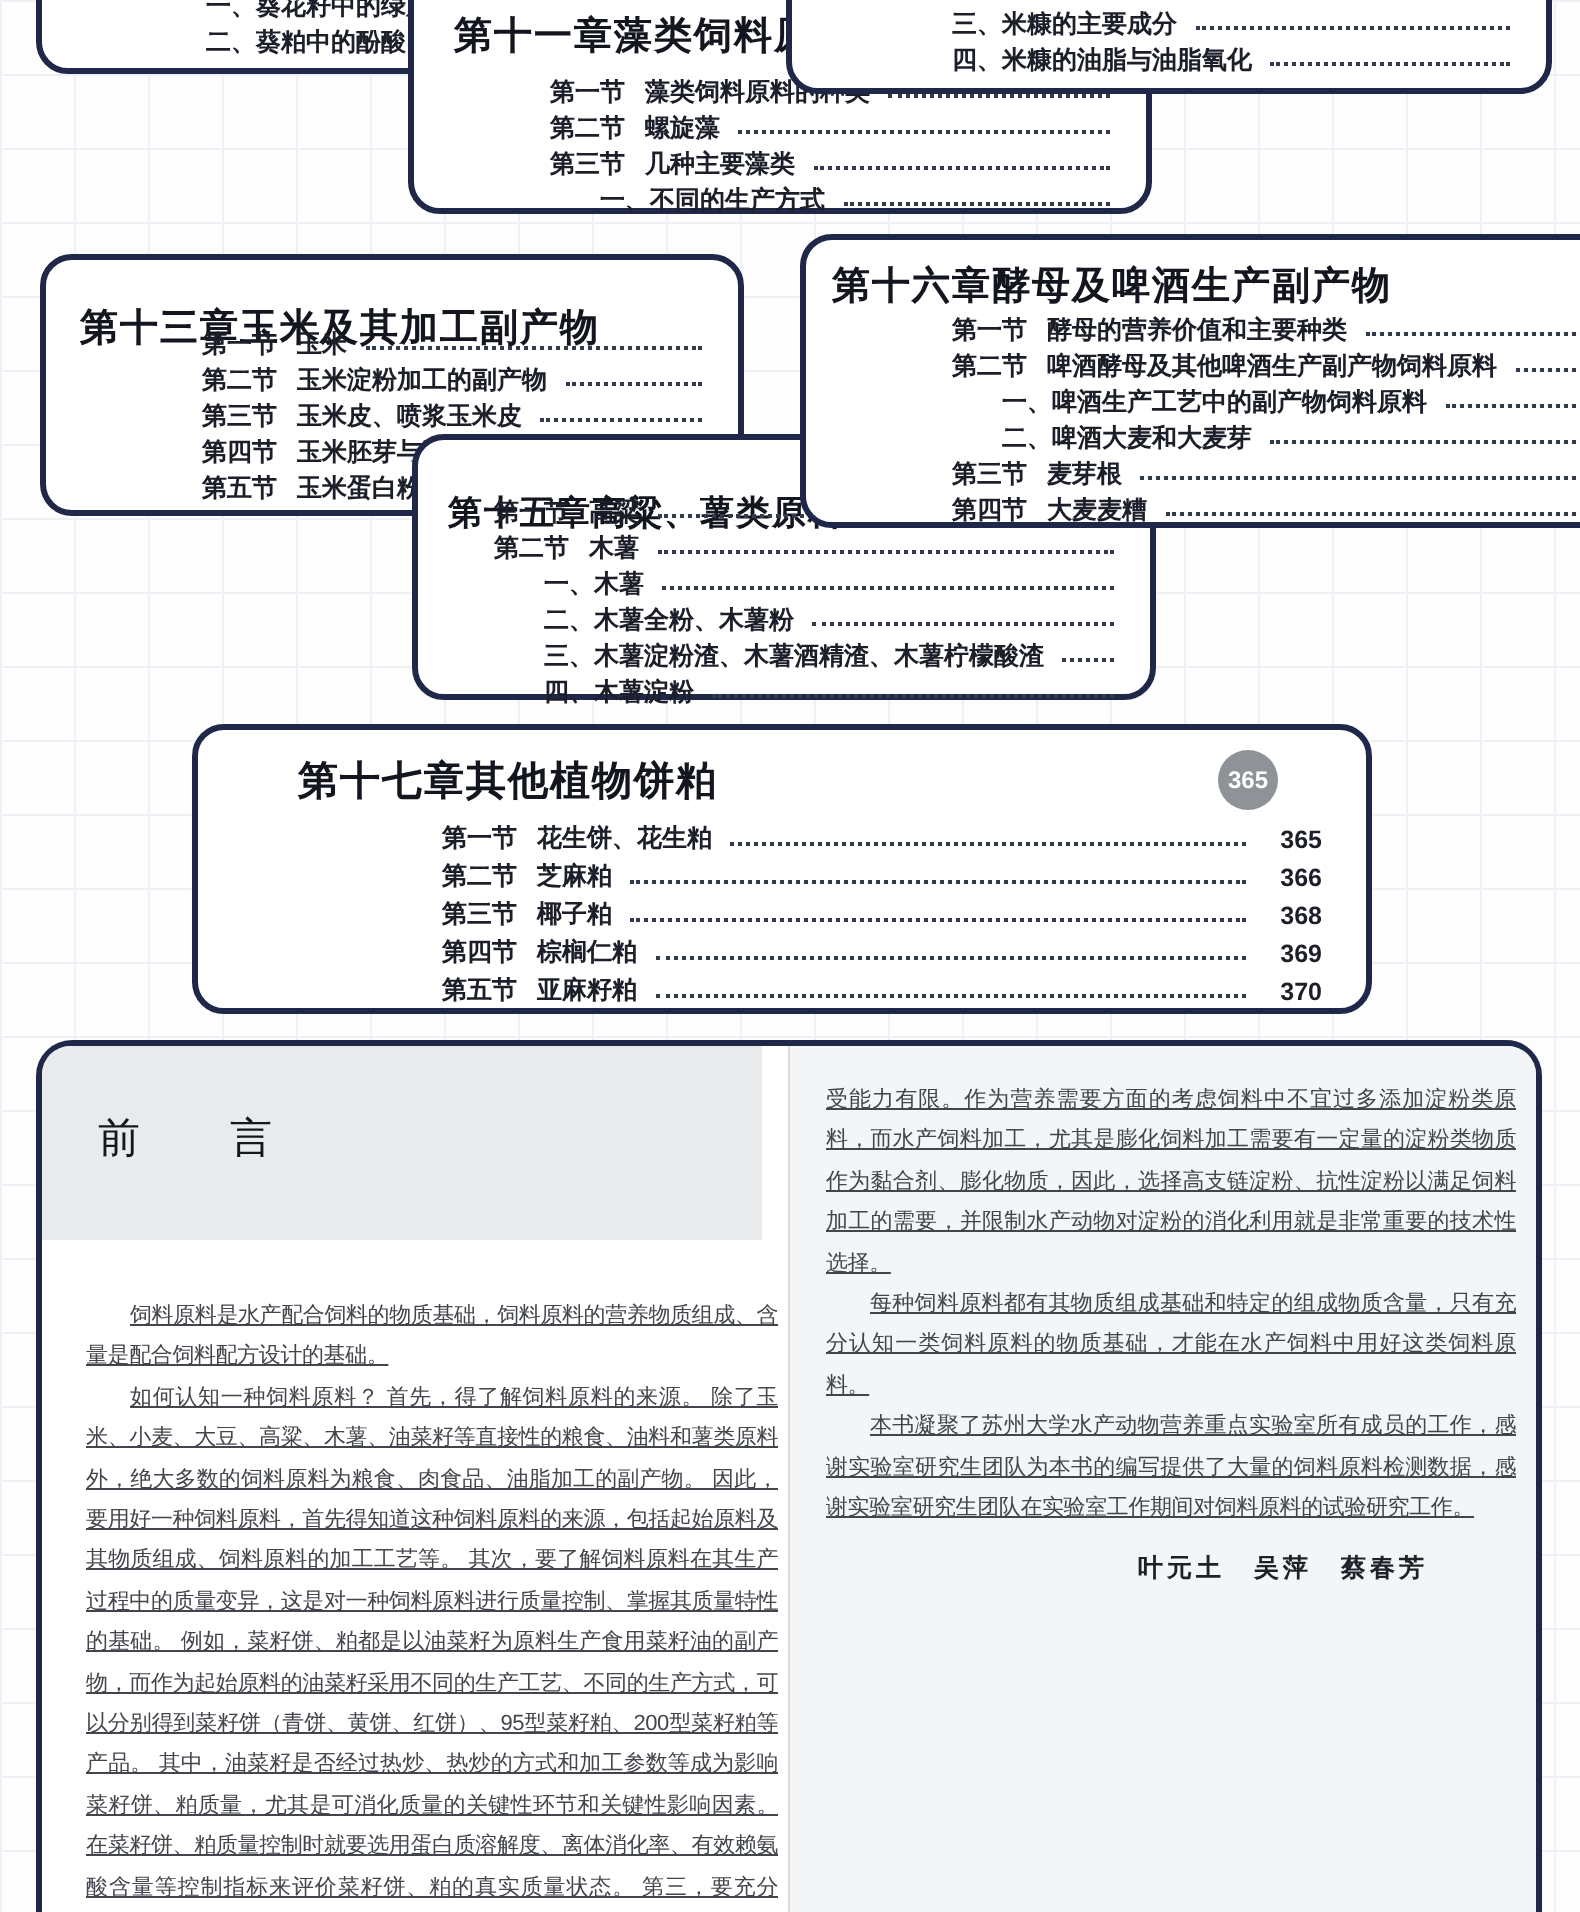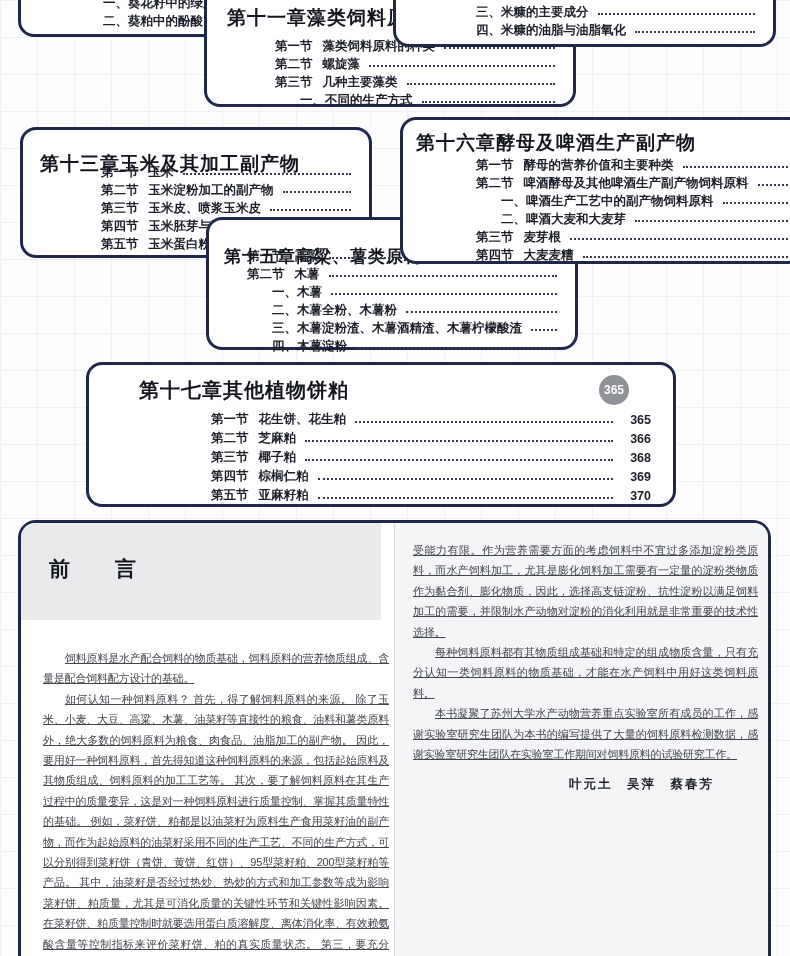--- a/index.html
+++ b/index.html
@@ -46,21 +46,21 @@
     position:absolute;left:18px;top:520px;width:753px;height:480px;
     background:#fff;border:3px solid #20284a;border-radius:18px;
     box-sizing:border-box;z-index:7;
   }
   .gray-head{
     position:absolute;left:0;top:0;width:360px;height:97px;
     background:#e9eaec;border-top-left-radius:14px;
   }
   .preface-title{
     position:absolute;left:28px;top:32px;
-    font-size:21px;font-weight:700;letter-spacing:12px;color:#15171f;
+    font-size:21px;font-weight:400;letter-spacing:12px;color:#15171f;
   }
   .right-page-bg{
     position:absolute;left:374px;top:0;right:0;bottom:0;
     background:#f4f5f7;border-top-right-radius:14px;
   }
   .page-divider{
     position:absolute;left:373px;top:0;bottom:0;width:1px;background:#d9dbdf;
   }
   .body-text{
     position:absolute;font-size:11px;line-height:20.4px;
@@ -231,21 +231,21 @@
       <span class="dots"></span>
     </div>
     <div class="toc-row">
       <span class="lbl">第四节</span>
       <span class="txt">大麦麦糟</span>
       <span class="dots"></span>
     </div>
   </div>
 </div>
 
-<div class="card" id="card-cake" style="left:86px;top:362px;width:590px;height:145px;z-index:2;">
+<div class="card" id="card-cake" style="left:96px;top:362px;width:590px;height:145px;z-index:2;">
   <div class="card-title" style="left:50px;top:12px;font-size:20px;">
     <span>第十七章</span>
     <span>其他植物饼粕</span>
   </div>
   <div class="badge" style="right:44px;top:10px;">365</div>
   <div class="rows" style="left:122px;right:22px;top:45px;">
     <div class="toc-row" style="height:19px;">
       <span class="lbl">第一节</span>
       <span class="txt">花生饼、花生粕</span>
       <span class="dots"></span>

